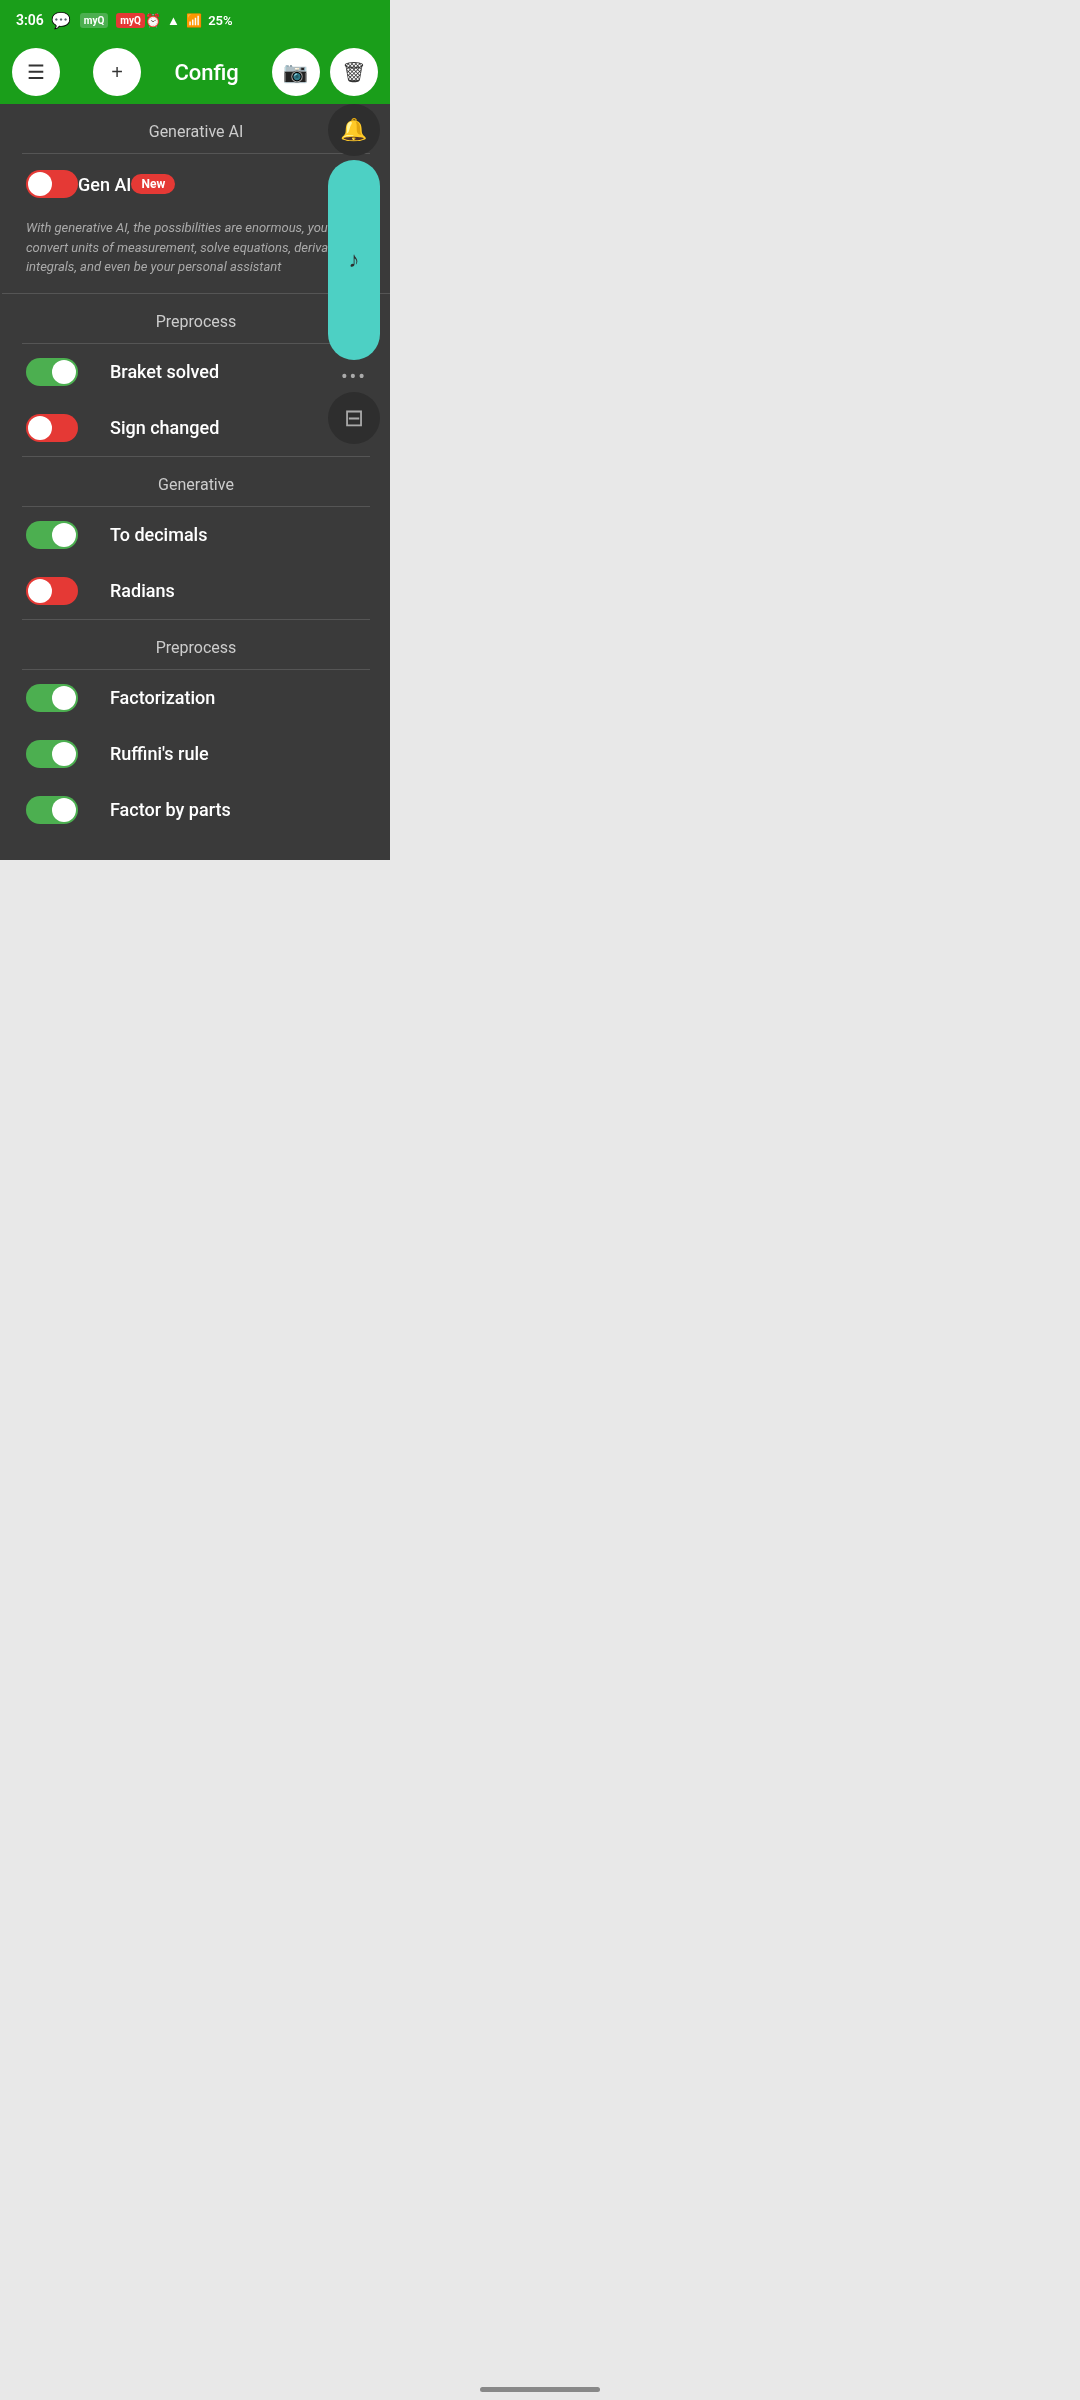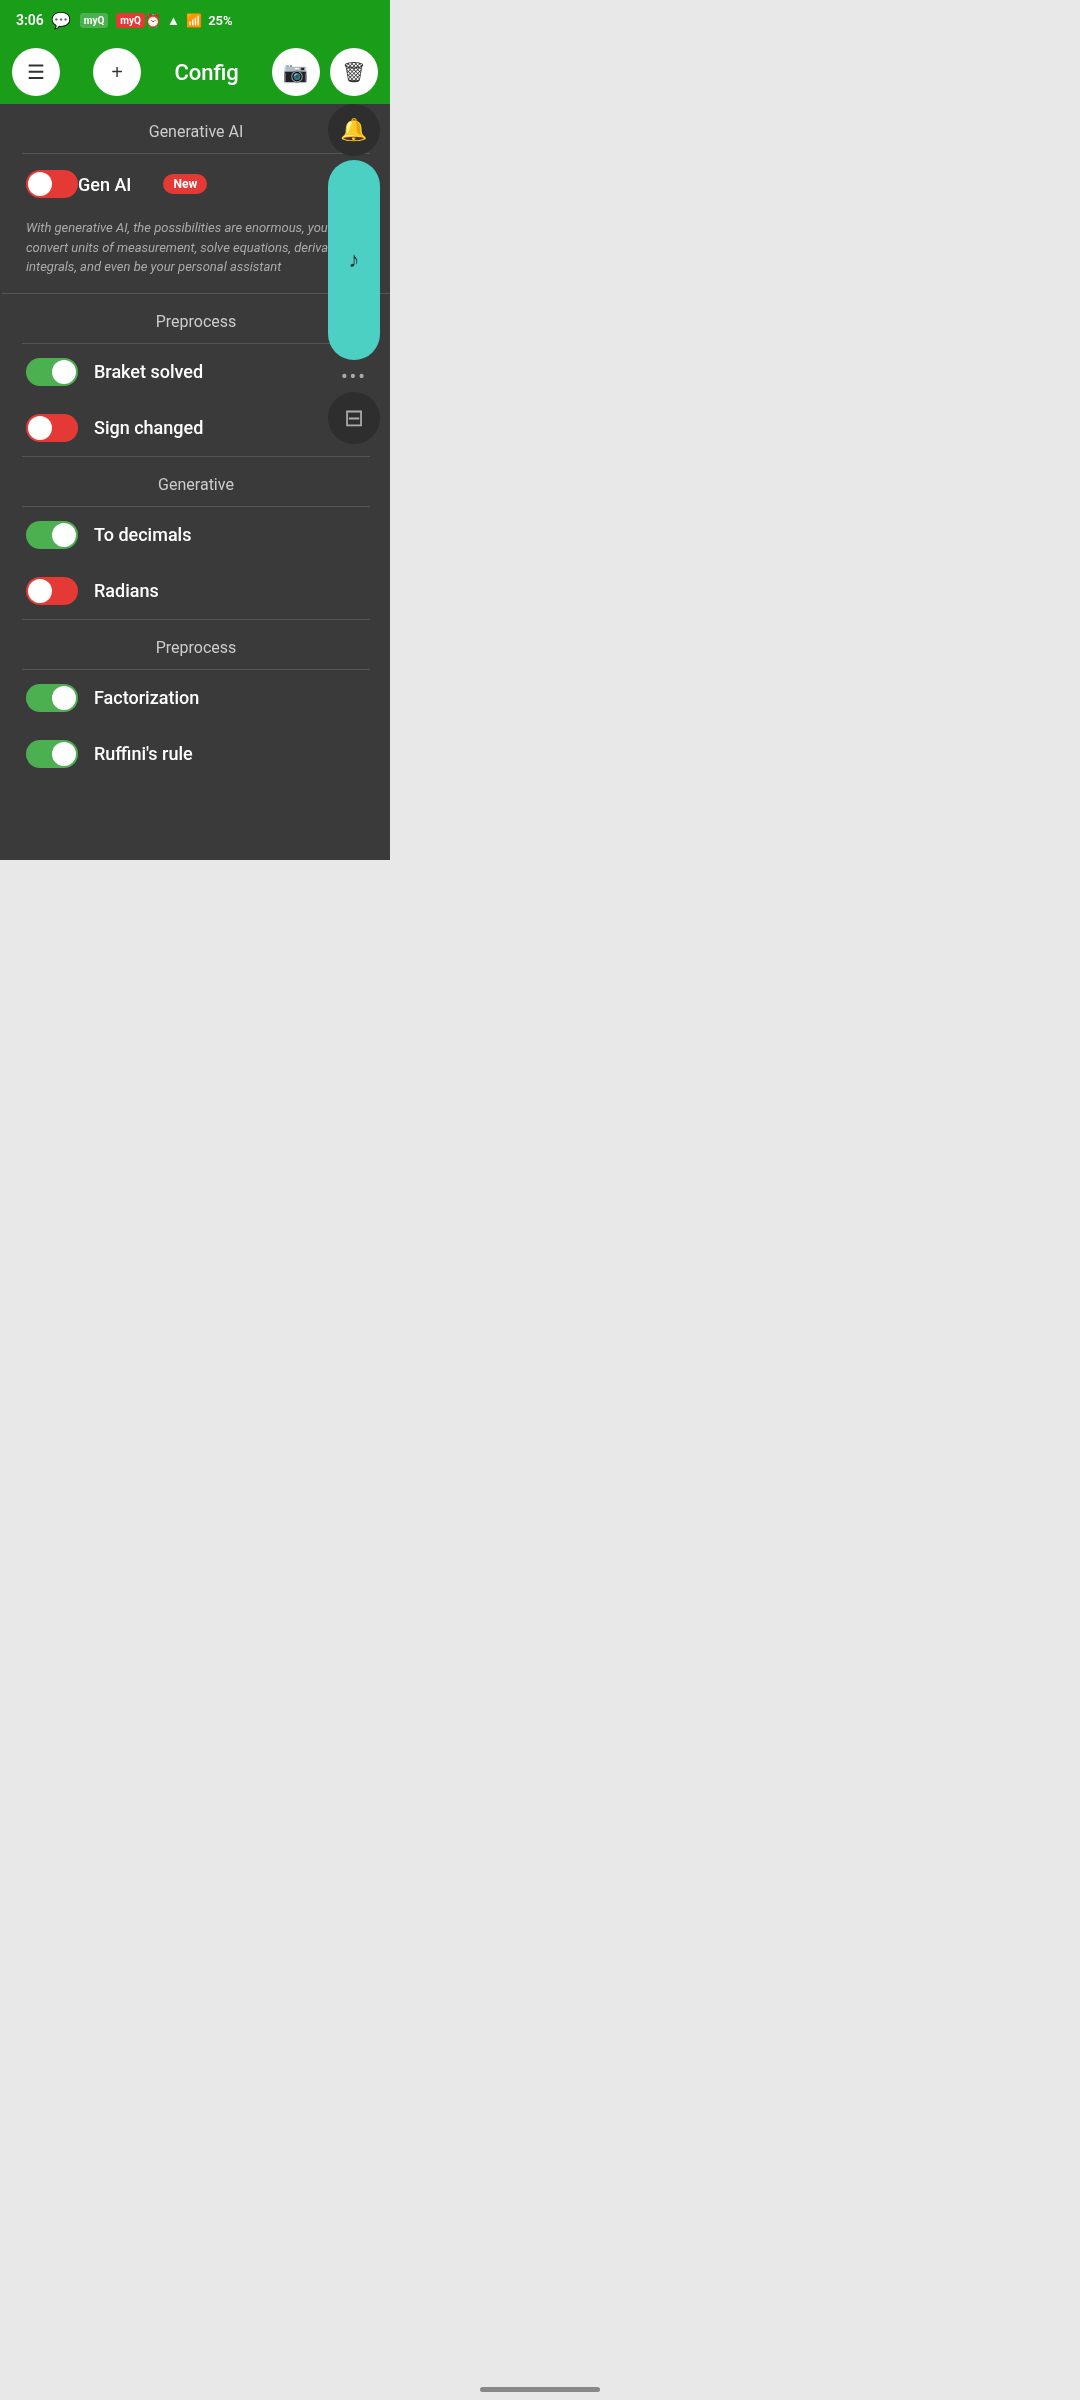--- a/index.html
+++ b/index.html
@@ -109,37 +109,37 @@
       top: 2px;
       transition: left 0.2s;
     }
     .toggle-track.on .toggle-thumb { left: 26px; }
     .toggle-track.off .toggle-thumb { left: 2px; }
 
     .toggle-label {
       color: white;
       font-size: 18px;
       font-weight: 500;
+      margin-left: 16px;
     }
 
     
     .gen-ai-row {
       display: flex;
       align-items: center;
       padding: 16px 24px;
     }
     .gen-ai-label { color: white; font-size: 18px; font-weight: 500; }
     .new-badge {
       background: #e53935;
       color: white;
       font-size: 12px;
       font-weight: 700;
       padding: 3px 10px;
       border-radius: 12px;
-      margin-left: 32px;
     }
 
     
     .description {
       color: #aaaaaa;
       font-size: 13px;
       font-style: italic;
       padding: 4px 24px 16px 24px;
       line-height: 1.5;
       border-bottom: 1px solid #555;
@@ -346,20 +346,28 @@
 
   <div class="toggle-row">
     <div class="toggle">
       <div class="toggle-track on">
         <div class="toggle-thumb"></div>
       </div>
     </div>
     <span class="toggle-label">Ruffini's rule</span>
   </div>
 
+  <div class="toggle-row">
+    <div class="toggle">
+      <div class="toggle-track on">
+        <div class="toggle-thumb"></div>
+      </div>
+    </div>
+    <span class="toggle-label">Factor by parts</span>
+  </div>
 
 </div>
 
 <div class="bottom-area"></div>
 
 <div class="fab-container">
   <button class="fab-bell">
     <span>🔔</span>
   </button>
   <div class="fab-scroll">

